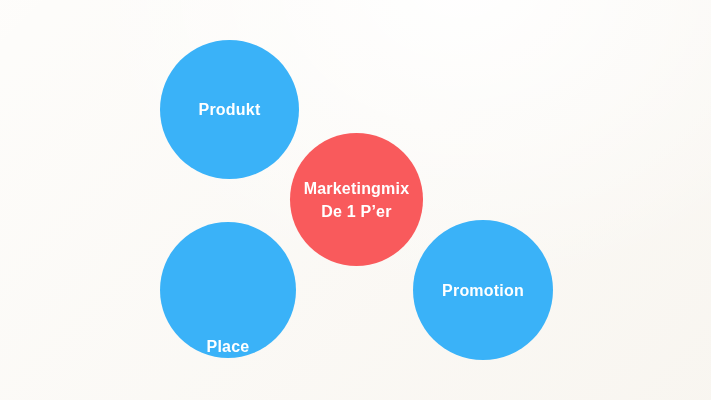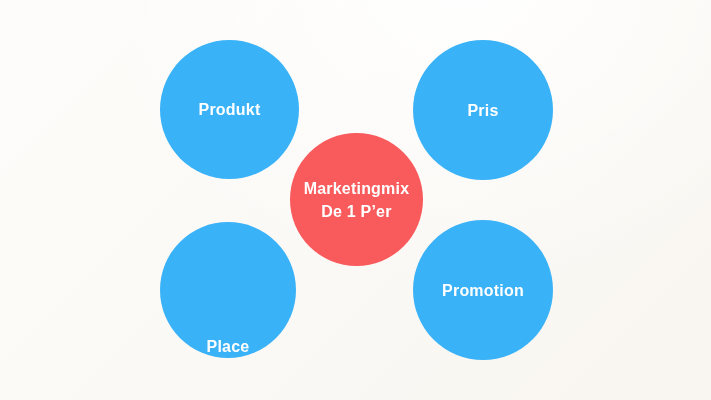--- a/index.html
+++ b/index.html
@@ -61,23 +61,20 @@
 </style>
 </head>
 <body>
 
 <div class="canvas">
 
   <div class="circle node node-produkt">
     <span class="label">Produkt</span>
   </div>
 
-  <div class="circle node node-pris">
-    <span class="label">Pris</span>
-  </div>
 
   <div class="circle node node-place">
     <span class="label">Place</span>
   </div>
 
   <div class="circle node node-promotion">
     <span class="label">Promotion</span>
   </div>
 
   <div class="circle center-node">

